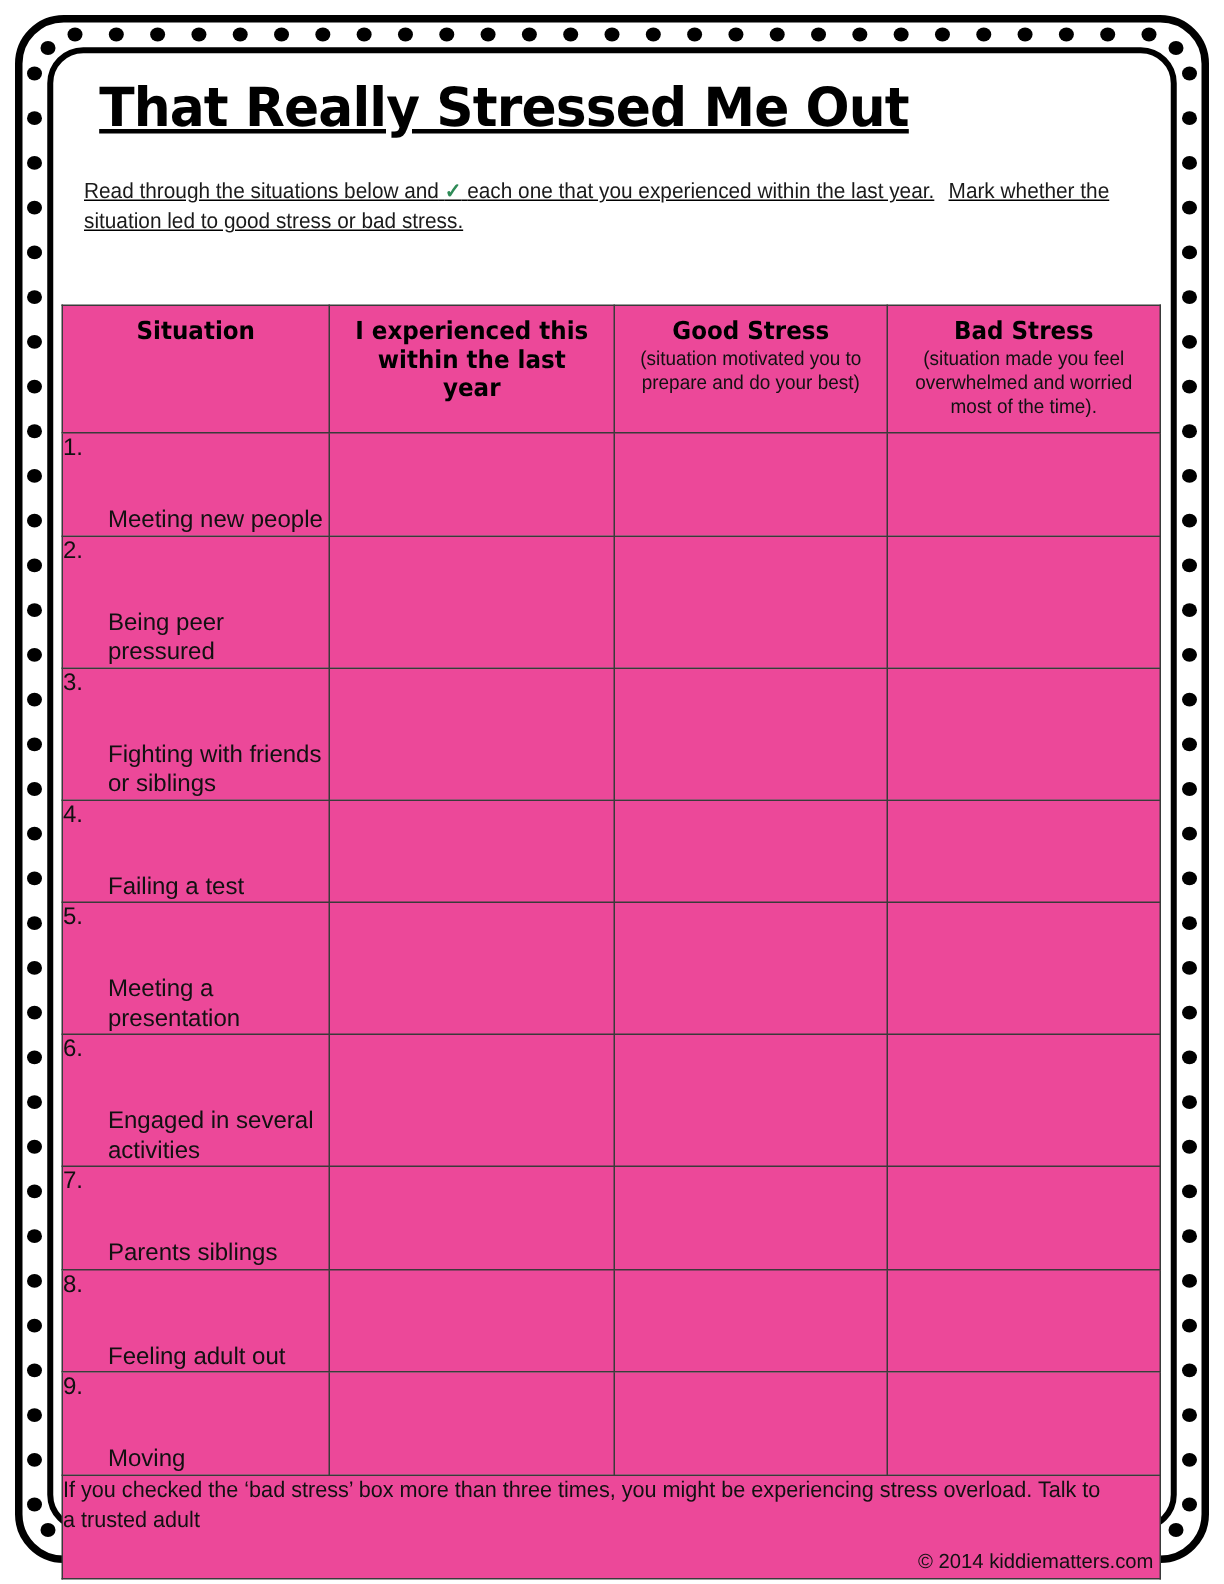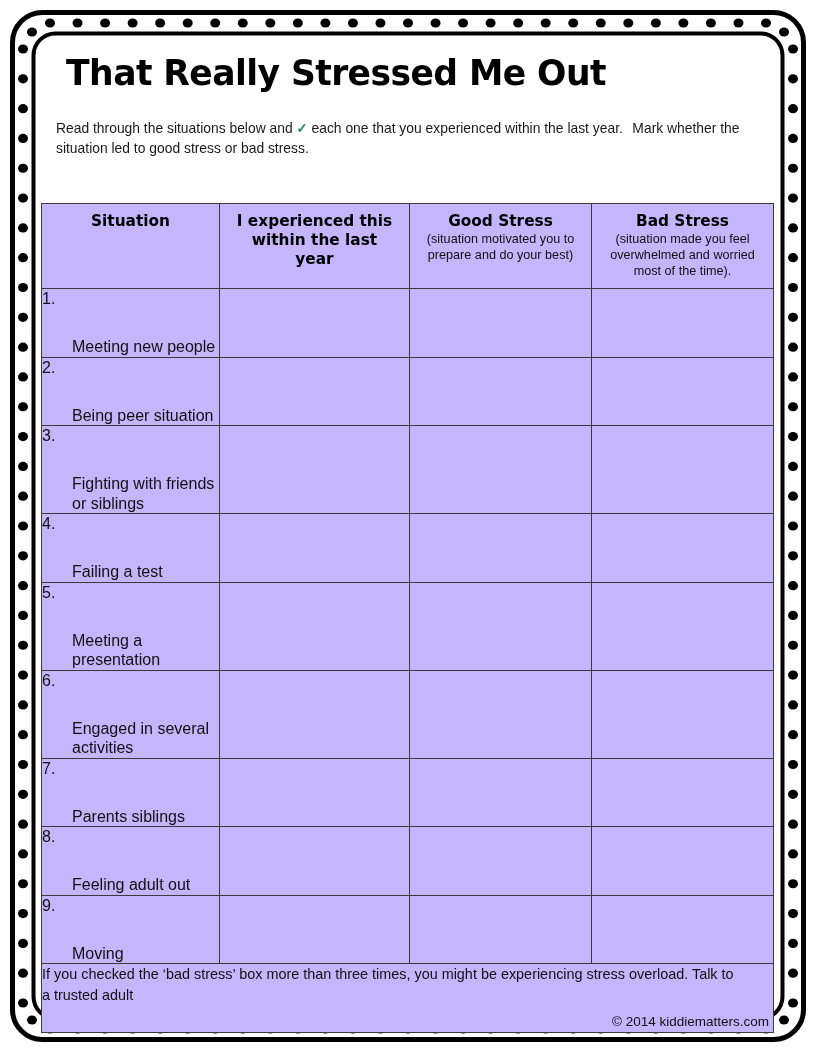--- a/index.html
+++ b/index.html
@@ -32,20 +32,21 @@
 
   
   #content {
     position: absolute;
     left: 36px;
     top: 34px;
     width: 600px;
     height: 984px;
     box-sizing: border-box;
     padding: 0;
+    text-decoration: underline;
   }
 
   
   #title {
     text-align: center;
     font-family: "DejaVu Sans", sans-serif;
     font-weight: bold;
     font-size: 36px;
     letter-spacing: -0.6px;
     color: #000;
@@ -81,21 +82,21 @@
   }
   table.sheet {
     border-collapse: collapse;
     width: 732px;
     table-layout: fixed;
   }
   table.sheet td, table.sheet th {
     border: 1px solid #3a3a3a;
     padding: 0;
     vertical-align: top;
-    background: #c4b5fd;
+    background: #ec4899;
   }
   table.sheet th {
     text-align: center;
     vertical-align: top;
     padding: 7px 6px 9px 6px;
   }
 
   .col-situation  { width: 178px; }
   .col-experienced{ width: 190px; }
   .col-good       { width: 182px; }
@@ -349,21 +350,21 @@
                 </div>
               </td>
               <td></td>
               <td></td>
               <td></td>
             </tr>
             <tr style="height: 56px;">
               <td class="situation">
                 <div class="sit-inner">
                   <span class="sit-num">2.</span>
-                  <span class="sit-text">Being peer situation</span>
+                  <span class="sit-text">Being peer pressured</span>
                 </div>
               </td>
               <td></td>
               <td></td>
               <td></td>
             </tr>
             <tr style="height: 72px;">
               <td class="situation">
                 <div class="sit-inner">
                   <span class="sit-num">3.</span>

